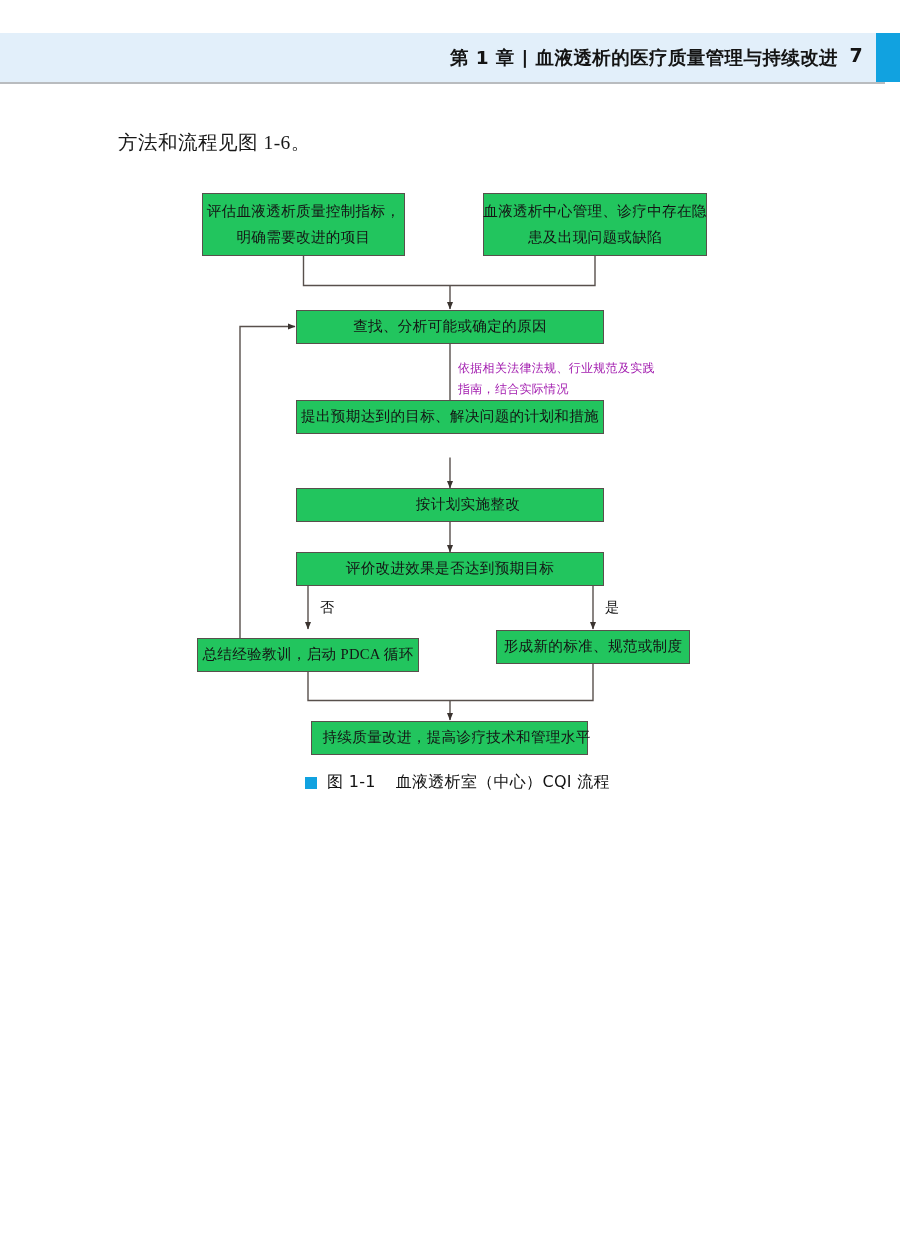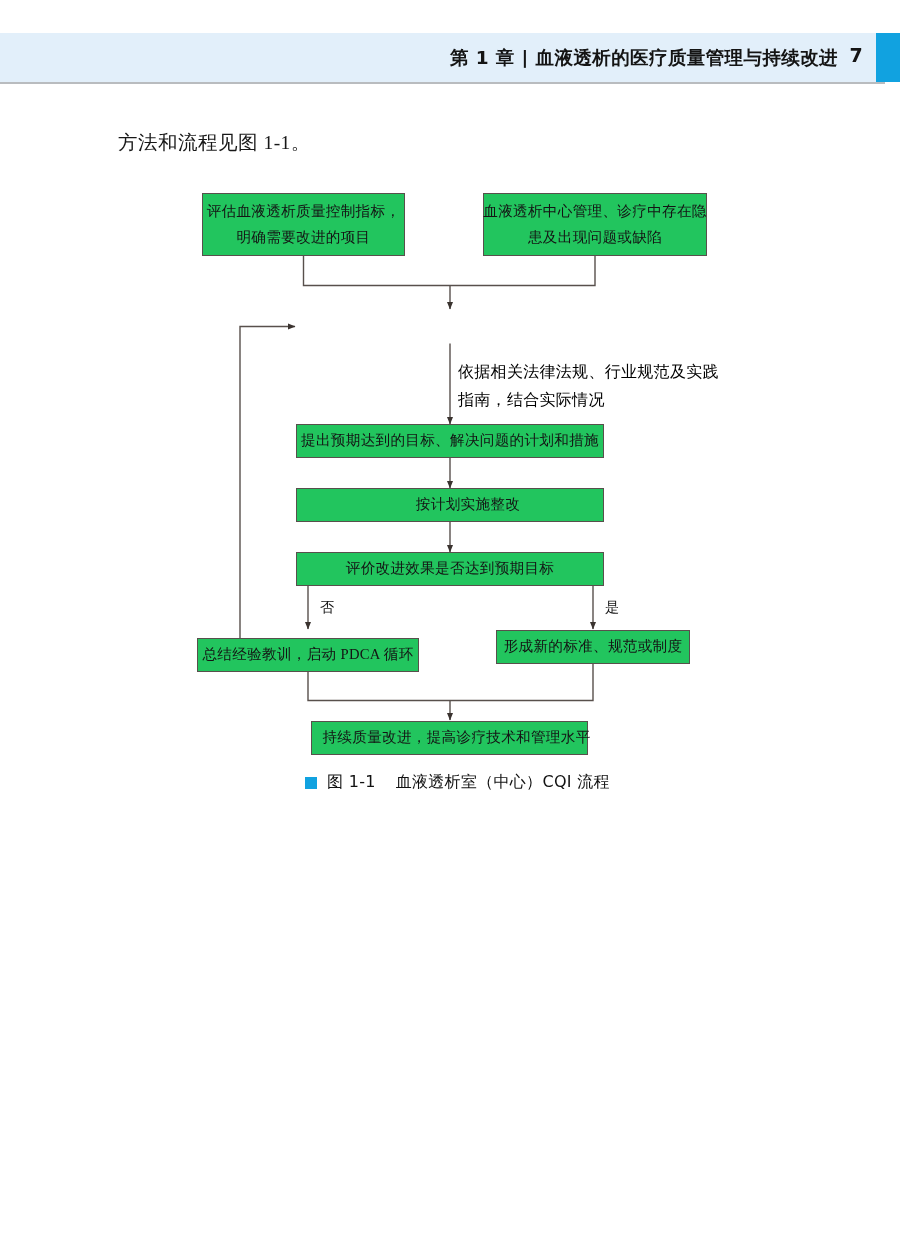--- a/index.html
+++ b/index.html
@@ -96,24 +96,24 @@
     justify-content: center;
     font-size: 14.6px;
     line-height: 1.72;
     letter-spacing: .3px;
     color: #141414;
     text-align: center;
     white-space: nowrap;
   }
   .edge-note {
     position: absolute;
-    font-size: 16px;
+    font-size: 12px;
     line-height: 1.78;
     letter-spacing: .3px;
-    color: #000000;
+    color: #a21caf;
     white-space: nowrap;
   }
   .branch-label {
     position: absolute;
     font-size: 14.2px;
     color: #141414;
     white-space: nowrap;
   }
 
   
@@ -140,21 +140,21 @@
 </style>
 </head>
 <body>
 
 <div id="page-header"></div>
 <div id="page-header-rule"></div>
 <div id="header-tab"></div>
 <div id="header-title">第 1 章 | 血液透析的医疗质量管理与持续改进</div>
 <div id="header-pageno">7</div>
 
-<div id="intro-paragraph">方法和流程见图 1-1。</div>
+<div id="intro-paragraph">方法和流程见图 1-6。</div>
 
 <div id="flowchart">
 
   <svg width="900" height="1245" style="position:absolute;left:0;top:0;">
     <defs>
       <marker id="arrow" markerWidth="9" markerHeight="9" refX="7.5" refY="3.2" orient="auto" markerUnits="userSpaceOnUse">
         <path d="M0,0 L8,3.2 L0,6.4 z" fill="#3a332f"></path>
       </marker>
     </defs>
     <g stroke="#58504c" stroke-width="1.4" fill="none">
@@ -190,27 +190,30 @@
   <div class="node" style="left:202px; top:193px; width:203px; height:63px;">
     <span>评估血液透析质量控制指标，</span>
     <span>明确需要改进的项目</span>
   </div>
 
   <div class="node" style="left:483px; top:193px; width:224px; height:63px;">
     <span>血液透析中心管理、诊疗中存在隐</span>
     <span>患及出现问题或缺陷</span>
   </div>
 
+  <div class="node" style="left:296px; top:310px; width:308px; height:34px;">
+    <span>查找、分析可能或确定的原因</span>
+  </div>
 
   <div class="edge-note" style="left:458px; top:358px;">
     <div>依据相关法律法规、行业规范及实践</div>
     <div>指南，结合实际情况</div>
   </div>
 
-  <div class="node" style="left:296px; top:424px; width:308px; height:34px;">
+  <div class="node" style="left:296px; top:400px; width:308px; height:34px;">
     <span>提出预期达到的目标、解决问题的计划和措施</span>
   </div>
 
   <div class="node" style="left:296px; top:488px; width:308px; height:34px;padding-left:36px;">
     <span>按计划实施整改</span>
   </div>
 
   <div class="node" style="left:296px; top:552px; width:308px; height:34px;">
     <span>评价改进效果是否达到预期目标</span>
   </div>

